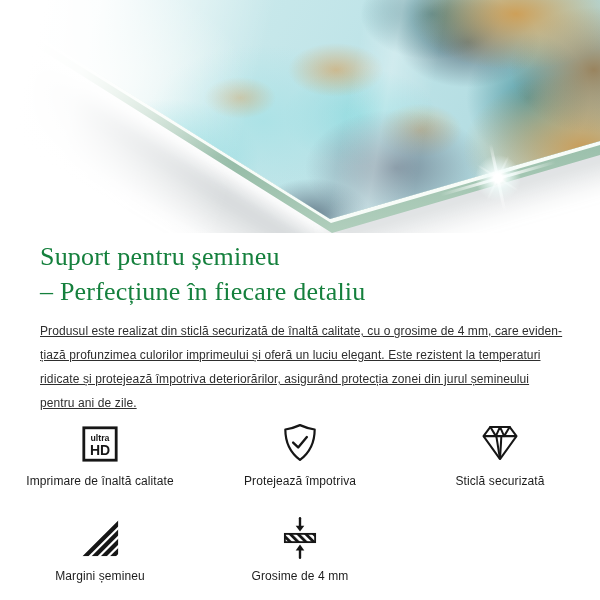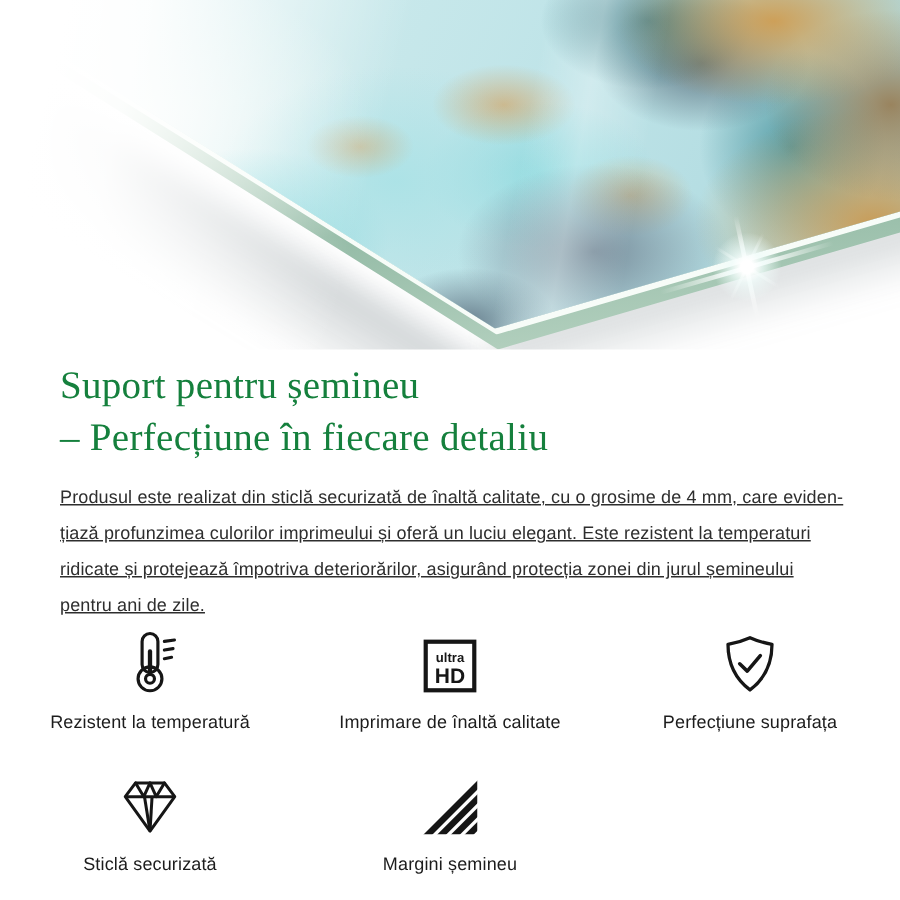--- a/index.html
+++ b/index.html
@@ -116,54 +116,40 @@
 <h1 class="title">Suport pentru șemineu
 – Perfecțiune în fiecare detaliu</h1>
 
 <p class="desc">Produsul este realizat din sticlă securizată de înaltă calitate, cu o grosime de 4 mm, care eviden-
 țiază profunzimea culorilor imprimeului și oferă un luciu elegant. Este rezistent la temperaturi
 ridicate și protejează împotriva deteriorărilor, asigurând protecția zonei din jurul șemineului
 pentru ani de zile.</p>
 
 <div class="features">
 
-  <div class="feature">
-    <div class="icon-wrap">
-      <svg width="46" height="46" viewBox="0 0 48 48">
-        <rect class="stroke" x="18.5" y="3.5" width="11" height="27" rx="5.5"></rect>
-        <circle class="stroke" cx="24" cy="35" r="8.3" fill="#fff"></circle>
-        <circle class="stroke" cx="24" cy="35" r="3.1"></circle>
-        <line class="stroke round" x1="24" y1="16" x2="24" y2="29" style="stroke-width:3"></line>
-        <line class="stroke round" x1="34" y1="9" x2="41" y2="8"></line>
-        <line class="stroke round" x1="34" y1="15" x2="40" y2="14"></line>
-        <line class="stroke round" x1="34" y1="21" x2="39" y2="20"></line>
-      </svg>
-    </div>
-    <div class="feature-label">Rezistent la temperatură</div>
-  </div>
 
   <div class="feature">
     <div class="icon-wrap">
       <svg width="42" height="42" viewBox="0 0 48 48">
         <rect x="5.5" y="5.5" width="37" height="37" fill="none" stroke="#161616" stroke-width="3.2"></rect>
         <text x="24" y="21" font-size="10" text-anchor="middle">ultra</text>
         <text x="24" y="37" font-size="16" text-anchor="middle">HD</text>
       </svg>
     </div>
     <div class="feature-label">Imprimare de înaltă calitate</div>
   </div>
 
   <div class="feature">
     <div class="icon-wrap">
       <svg width="44" height="44" viewBox="0 0 48 48">
         <path class="stroke round" style="stroke-width:2.4" d="M24 4.5 C29.5 7 34.5 8.4 40 9.3 C40 22 36 33.5 24 42.5 C12 33.5 8 22 8 9.3 C13.5 8.4 18.5 7 24 4.5 Z"></path>
         <polyline class="stroke round" style="stroke-width:2.6" points="16.5,23.5 22,28.8 31.5,17.5"></polyline>
       </svg>
     </div>
-    <div class="feature-label">Perfecțiune suprafața</div>
+    <div class="feature-label">Protejează împotriva</div>
   </div>
 
   <div class="feature">
     <div class="icon-wrap">
       <svg width="44" height="44" viewBox="0 0 48 48">
         <path class="stroke round" d="M13.5 6.5 L34.5 6.5 L42 16.5 L24 41.5 L6 16.5 Z"></path>
         <line class="stroke" x1="6" y1="16.5" x2="42" y2="16.5"></line>
         <path class="stroke round" d="M13.5 6.5 L19.5 16.5 L24 6.5 L28.5 16.5 L34.5 6.5"></path>
         <line class="stroke" x1="20" y1="16.5" x2="24" y2="41.5"></line>
         <line class="stroke" x1="25.5" y1="16.5" x2="24" y2="41.5"></line>
@@ -185,14 +171,32 @@
           <line x1="14" y1="48" x2="48" y2="14"></line>
           <line x1="24" y1="48" x2="48" y2="24"></line>
           <line x1="34" y1="48" x2="48" y2="34"></line>
           <line x1="44" y1="48" x2="48" y2="44"></line>
         </g>
       </svg>
     </div>
     <div class="feature-label">Margini șemineu</div>
   </div>
 
+  <div class="feature">
+    <div class="icon-wrap">
+      <svg width="44" height="44" viewBox="0 0 48 48">
+        <defs>
+          <pattern id="hatch" width="6" height="6" patternUnits="userSpaceOnUse" patternTransform="rotate(-45)">
+            <rect width="6" height="6" fill="#ffffff"></rect>
+            <rect width="3.1" height="6" fill="#161616"></rect>
+          </pattern>
+        </defs>
+        <line class="stroke round" x1="24" y1="2.5" x2="24" y2="11" style="stroke-width:2.6"></line>
+        <polygon points="24,17 19.3,10.5 28.7,10.5" fill="#161616"></polygon>
+        <rect x="7.5" y="19.5" width="33" height="9" fill="url(#hatch)" stroke="#161616" stroke-width="2"></rect>
+        <polygon points="24,31 19.3,37.5 28.7,37.5" fill="#161616"></polygon>
+        <line class="stroke round" x1="24" y1="37" x2="24" y2="45.5" style="stroke-width:2.6"></line>
+      </svg>
+    </div>
+    <div class="feature-label">Grosime de 4 mm</div>
+  </div>
 
 </div>
 
 </body></html>

